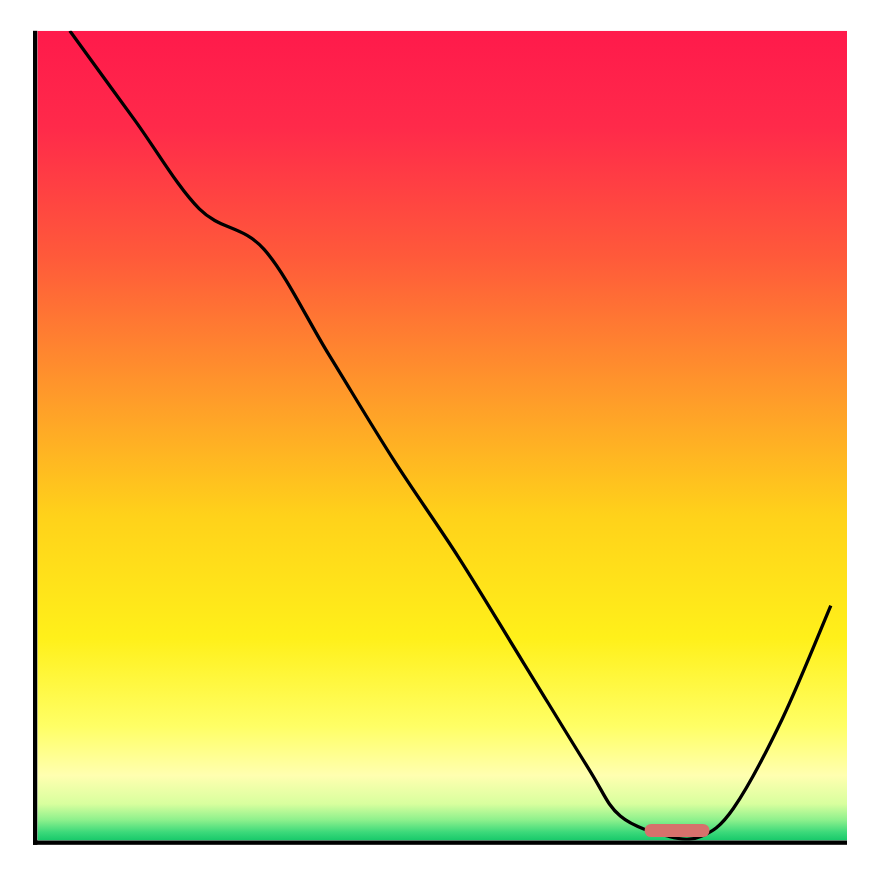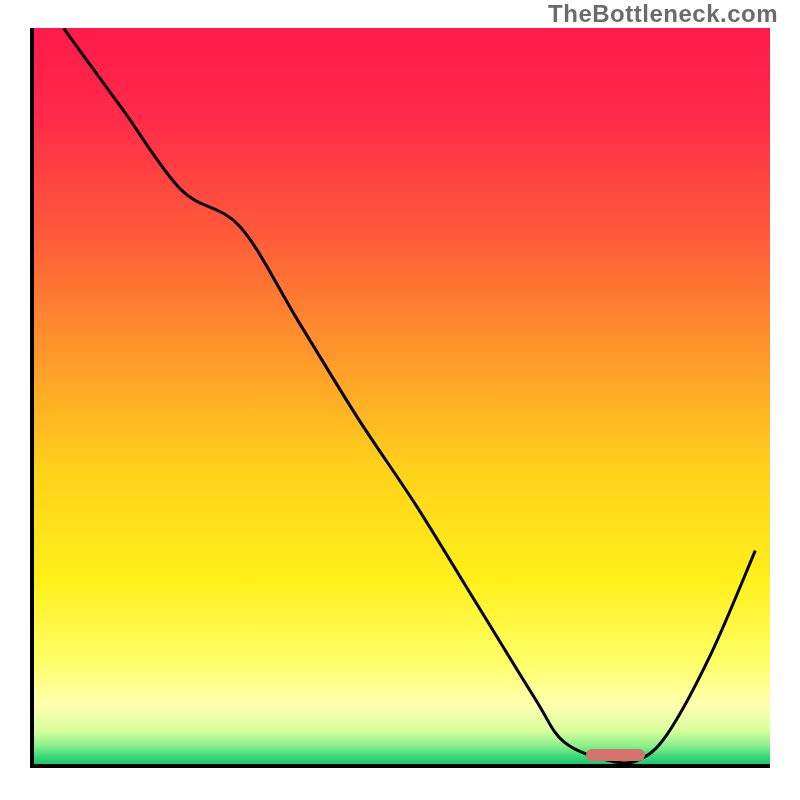--- a/index.html
+++ b/index.html
@@ -51,21 +51,20 @@
     position: absolute;
     z-index: 2;
     border-radius: 6px;
   }
 </style>
 </head>
 <body>
 
 <div class="chart-outer">
 
-  <div class="watermark">TheBottleneck.com</div>
 
   <div class="plot-area">
 
     <svg class="gradient-bg" viewBox="0 0 100 100" preserveAspectRatio="none">
       <defs>
         <linearGradient id="bg-grad" x1="0" y1="0" x2="0" y2="1">
             <stop offset="0%" stop-color="#ff1a4b"></stop>
             <stop offset="12%" stop-color="#ff2a4a"></stop>
             <stop offset="28.000000000000004%" stop-color="#ff5a3a"></stop>
             <stop offset="45%" stop-color="#ff9a2a"></stop>

